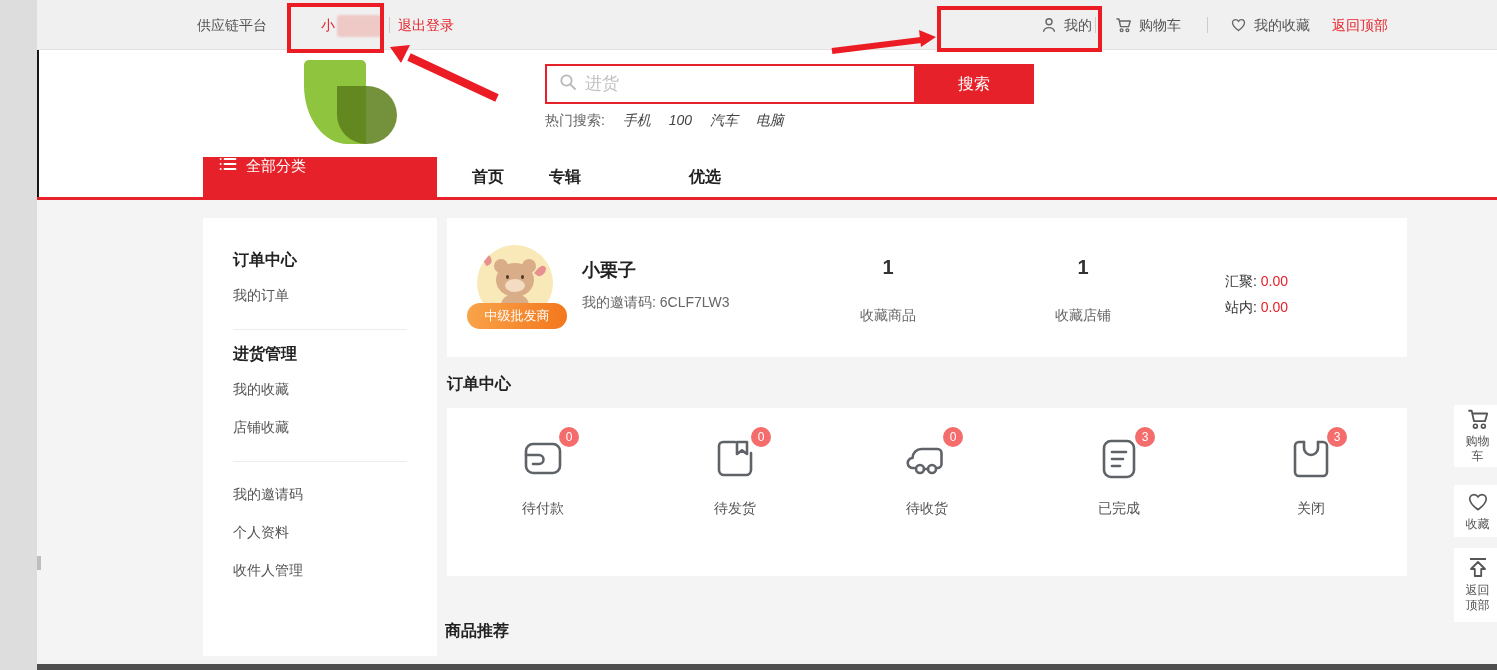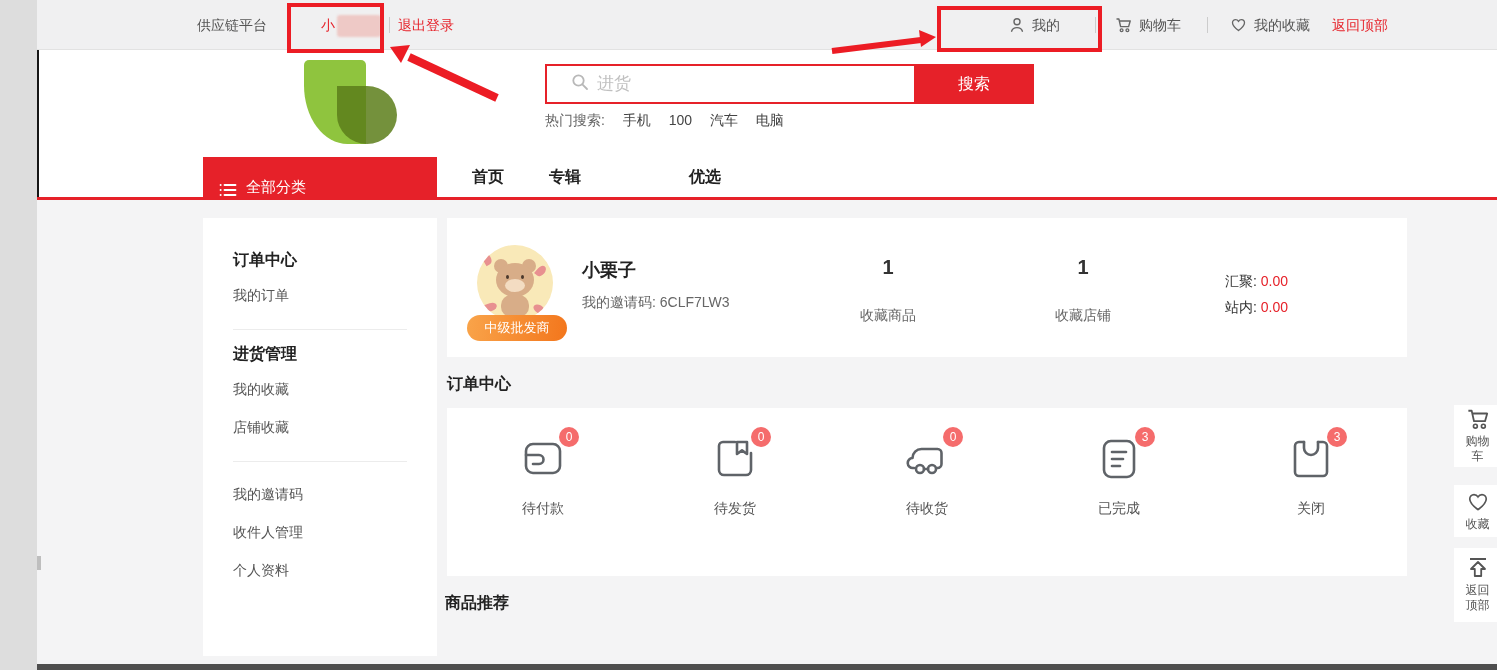--- a/index.html
+++ b/index.html
@@ -17,31 +17,31 @@
   .tb-divider { position:absolute; top:17px; width:1px; height:16px; background:#ccc; }
   .tb-ic { display:inline-block; vertical-align:-3px; margin-right:7px; }
   
   .logo { position:absolute; left:265px; top:58px; width:96px; height:88px; cursor:pointer; }
   .logo .a { position:absolute; left:2px; top:2px; width:62px; height:84px;
              background:#8fc43e; border-radius:5px 5px 0 70%; }
   .logo .b { position:absolute; left:35px; top:28px; width:60px; height:58px;
              background:rgba(92,126,26,0.85); border-radius:0 50% 50% 50%; }
   .searchwrap { position:absolute; left:508px; top:64px; width:489px; height:40px; display:flex; }
   .searchbox { width:369px; height:40px; background:#fff; border:2px solid #e62129; border-right:none;
-               display:flex; align-items:center; padding-left:24px; }
+               display:flex; align-items:center; padding-left:12px; }
   .searchbox input { border:none; outline:none; font-size:17px; color:#333; width:300px;
                      font-family:"Liberation Sans","DejaVu Sans",sans-serif; }
   .searchbox input::placeholder { color:#c0c0c0; }
   .searchbtn { width:120px; height:40px; background:#e62129; color:#fff; font-size:16px;
                border:none; cursor:pointer; font-family:inherit; }
   .hotrow { position:absolute; left:508px; top:112px; font-size:14px; color:#666; }
-  .hotrow .kw { color:#444; margin-left:14px; cursor:pointer; }
+  .hotrow .kw { color:#444; margin-left:14px; cursor:pointer;font-style:italic; }
   
   .allcat { position:absolute; left:166px; top:157px; width:234px; height:40px; background:#e62129;
-            color:#fff; font-size:15px; display:flex; align-items:flex-end; padding-left:16px; cursor:pointer; }
+            color:#fff; font-size:15px; display:flex; align-items:flex-start; padding-left:16px; cursor:pointer; }
   .allcat svg { margin-right:9px; }
   .navtab { position:absolute; top:157px; height:40px; line-height:40px; font-size:16px; font-weight:bold;
             color:#222; cursor:pointer; }
   .redline { position:absolute; left:0; top:197px; width:1497px; height:3px; background:#e62129; }
   
   .contentbg { position:absolute; left:0; top:200px; width:1497px; height:464px; background:#f4f4f5; }
   .bottomstrip { position:absolute; left:0; bottom:0; width:1497px; height:6px; background:#4e4e4e; }
   .card { position:absolute; background:#fff; }
   
   .sidecard { left:166px; top:218px; width:234px; height:438px; padding:22px 0 0 30px; }
@@ -51,21 +51,21 @@
   
   .profilecard { left:410px; top:218px; width:960px; height:139px; }
   .avatar { position:absolute; left:30px; top:27px; width:76px; height:76px; border-radius:50%;
             background:#f9e9b8; overflow:hidden; }
   .bear-ear { position:absolute; width:14px; height:14px; background:#d8ad88; border-radius:50%; top:14px; }
   .bear-head { position:absolute; left:19px; top:18px; width:38px; height:34px; background:#d8ad88; border-radius:50%; }
   .bear-muzzle { position:absolute; left:28px; top:34px; width:20px; height:13px; background:#f3dcc2; border-radius:50%; }
   .bear-eye { position:absolute; top:30px; width:3px; height:4px; background:#4a382c; border-radius:50%; }
   .bear-body { position:absolute; left:24px; top:50px; width:28px; height:22px; background:#d8ad88; border-radius:10px; }
   .petal { position:absolute; width:8px; height:12px; background:#e89090; border-radius:50% 50% 50% 0; }
-  .levelbadge { position:absolute; left:20px; top:97px; width:100px; height:26px; border-radius:13px;
+  .levelbadge { position:absolute; left:20px; top:85px; width:100px; height:26px; border-radius:13px;
                 background:linear-gradient(100deg,#f9a44a,#f3761c); color:#fff; font-size:13px;
                 text-align:center; line-height:26px; }
   .p-name { position:absolute; left:135px; top:40px; font-size:18px; font-weight:bold; color:#222; }
   .p-invite { position:absolute; left:135px; top:76px; font-size:14px; color:#666; }
   .p-stat { position:absolute; top:38px; width:140px; text-align:center; cursor:pointer; }
   .p-stat .v { font-size:20px; font-weight:bold; color:#333; }
   .p-stat .l { font-size:14px; color:#666; margin-top:28px; }
   .p-bal { position:absolute; left:778px; top:50px; font-size:14px; color:#333; line-height:26px; }
   .p-bal .rv { color:#e62129; }
   
@@ -92,21 +92,21 @@
 <body>
 
 <div class="frame">
 
   <div class="topbar">
     <span class="item tb-plain" style="left:160px">供应链平台</span>
     <span class="item tb-red" style="left:284px"><span>小</span><span class="redact"></span></span>
     <span class="tb-divider" style="left:352px"></span>
     <span class="item tb-red" style="left:361px">退出登录</span>
 
-    <span class="item tb-plain" style="left:972px">
+    <span class="item tb-plain" style="left:1004px">
       <span class="tb-ic"><svg width="16" height="16" viewBox="0 0 16 16">
             <circle cx="8" cy="4.8" r="3" stroke="#666" stroke-width="1.4" fill="none"></circle>
             <path d="M2.6 14.2 a5.6 4.8 0 0 1 10.8 0" stroke="#666" stroke-width="1.4" fill="none" stroke-linecap="round"></path>
           </svg></span><span>我的</span>
     </span>
     <span class="tb-divider" style="left:1058px"></span>
     <span class="item tb-plain" style="left:1078px">
       <span class="tb-ic"><svg width="17" height="16" viewBox="0 0 17 16">
             <path d="M1.5 2 h2.4 l1.7 7.6 h8 l1.6 -5.6 H4.5" stroke="#666" stroke-width="1.4" fill="none" stroke-linejoin="round"></path>
             <circle cx="6.6" cy="13.2" r="1.4" stroke="#666" stroke-width="1.3" fill="none"></circle>
@@ -169,22 +169,22 @@
 
   <div class="card sidecard">
     <div class="sg-title">订单中心</div>
     <div class="sg-item">我的订单</div>
     <div class="sg-div"></div>
     <div class="sg-title">进货管理</div>
     <div class="sg-item">我的收藏</div>
     <div class="sg-item">店铺收藏</div>
     <div class="sg-div"></div>
     <div class="sg-item">我的邀请码</div>
+    <div class="sg-item">个人资料</div>
     <div class="sg-item">收件人管理</div>
-    <div class="sg-item">个人资料</div>
   </div>
 
   <div class="card profilecard">
     <div class="avatar">
       <div class="petal" style="left:6px;top:8px;transform:rotate(-30deg)"></div>
       <div class="petal" style="left:60px;top:20px;transform:rotate(40deg)"></div>
       <div class="petal" style="left:10px;top:56px;transform:rotate(70deg)"></div>
       <div class="petal" style="left:58px;top:58px;transform:rotate(-60deg)"></div>
       <div class="bear-ear" style="left:17px"></div>
       <div class="bear-ear" style="left:45px"></div>
@@ -263,21 +263,21 @@
         <svg class="o-ic" width="48" height="48" viewBox="0 0 48 48">
             <path d="M17 8 H12 a4 4 0 0 0 -4 4 v26 a4 4 0 0 0 4 4 h24 a4 4 0 0 0 4 -4 V12 a4 4 0 0 0 -4 -4 h-5"></path>
             <path d="M17 8 v6 a7 7 0 0 0 14 0 v-6"></path>
           </svg>
         <div class="o-badge">3</div>
       </div>
       <div class="o-label">关闭</div>
     </div>
   </div>
 
-  <div class="sec-title" style="left:408px;top:593px">商品推荐</div>
+  <div class="sec-title" style="left:408px;top:621px">商品推荐</div>
 
   <div class="floatbox" style="top:405px;height:62px">
     <svg width="24" height="22" viewBox="0 0 17 16">
         <path d="M1.5 2 h2.4 l1.7 7.6 h8 l1.6 -5.6 H4.5" stroke="#555" stroke-width="1.3" fill="none" stroke-linejoin="round"></path>
         <circle cx="6.6" cy="13.2" r="1.4" stroke="#555" stroke-width="1.2" fill="none"></circle>
         <circle cx="12.4" cy="13.2" r="1.4" stroke="#555" stroke-width="1.2" fill="none"></circle>
       </svg>
     <span class="fb-label">购物车</span>
   </div>
   <div class="floatbox" style="top:485px;height:52px">

